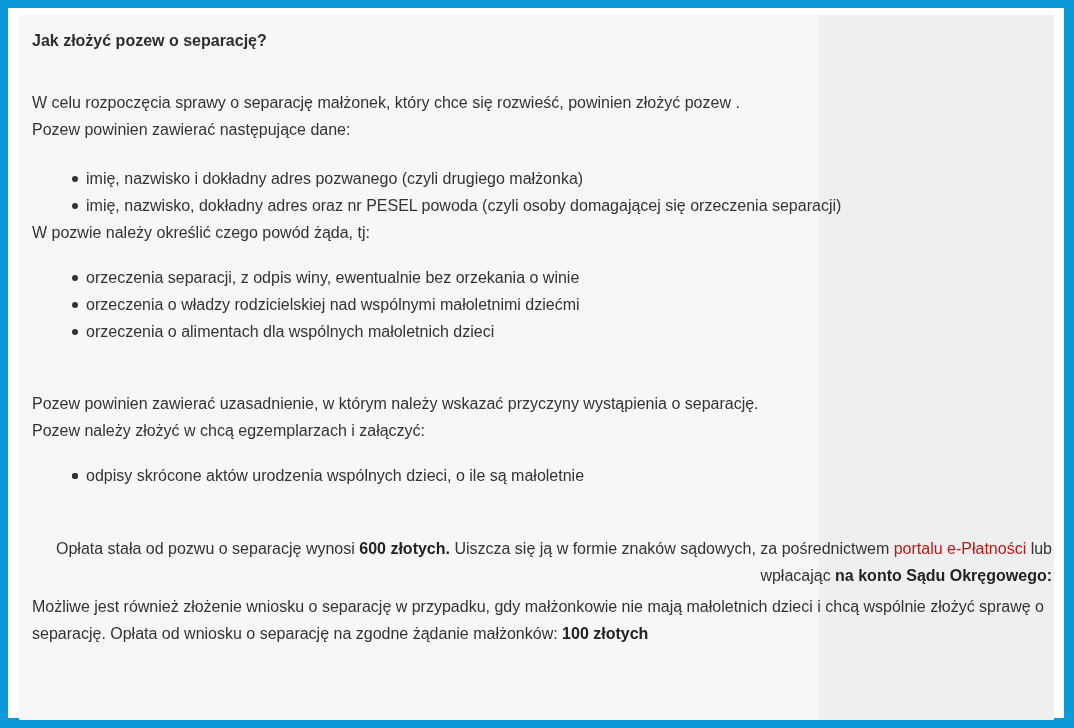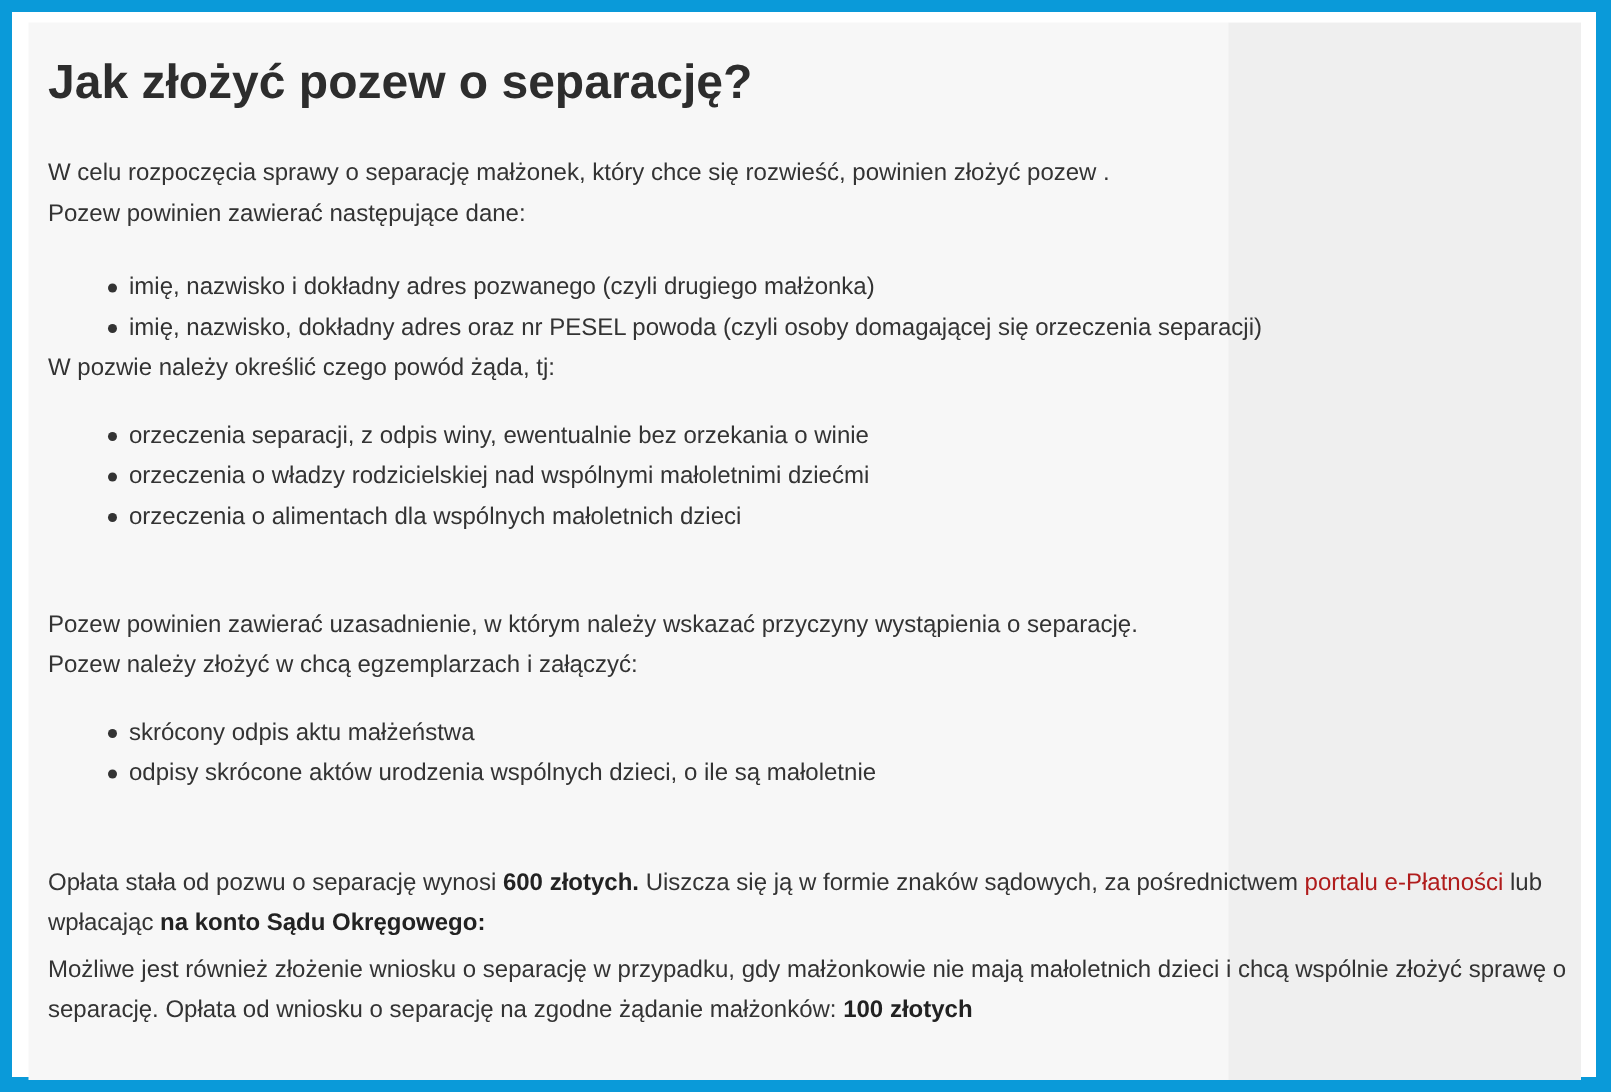--- a/index.html
+++ b/index.html
@@ -37,22 +37,22 @@
     .content {
       position: absolute;
       left: 13px; top: 0;
       width: 1020px;
       font-family: "Liberation Sans", sans-serif;
       color: #333333;
       font-size: 16px;
       line-height: 27px;
     }
     h1 {
-      margin: 23px 0 0 0;
-      font-size: 32px;
+      margin: 10px 0 0 0;
+      font-size: 16px;
       line-height: 32px;
       font-weight: bold;
       color: #2d2d2d;
     }
     p {
       margin: 0;
     }
     .p-intro { margin-top: 32px; }
     ul {
       margin: 0;
@@ -68,21 +68,21 @@
       left: 0; top: 11px;
       width: 6px; height: 6px;
       border-radius: 50%;
       background: #333333;
     }
     .list1 { margin-top: 22px; }
     .p-demand { }
     .list2 { margin-top: 18px; }
     .p-justify { margin-top: 45px; }
     .list3 { margin-top: 18px; }
-    .p-fee { margin-top: 46px; }
+    .p-fee { margin-top: 46px; text-align: right; }
     .p-motion { margin-top: 4px; }
     b { color: #222222; }
     a.link {
       color: #b01c1c;
       text-decoration: none;
     }
   </style>
 </head>
 <body>
 
@@ -127,21 +127,20 @@
       </ul>
 
       <p class="p-justify">
         <span>Pozew powinien zawierać uzasadnienie, w którym należy wskazać przyczyny wystąpienia o separację.</span><br>
         <span>Pozew należy złożyć w chcą egzemplarzach i załączyć:</span>
       </p>
 
       <ul class="list3">
         <li>
           <span class="bullet"></span>
-          <span>skrócony odpis aktu małżeństwa</span>
         </li>
         <li>
           <span class="bullet"></span>
           <span>odpisy skrócone aktów urodzenia wspólnych dzieci, o ile są małoletnie</span>
         </li>
       </ul>
 
       <p class="p-fee"><span>Opłata stała od pozwu o separację wynosi </span><b>600 złotych.</b><span> Uiszcza się ją w formie znaków sądowych, za pośrednictwem </span><a class="link">portalu e-Płatności</a><span> lub wpłacając </span><b>na konto Sądu Okręgowego:</b></p>
 
       <p class="p-motion"><span>Możliwe jest również złożenie wniosku o separację w przypadku, gdy małżonkowie nie mają małoletnich dzieci i chcą wspólnie złożyć sprawę o separację. Opłata od wniosku o separację na zgodne żądanie małżonków: </span><b>100 złotych</b></p>

